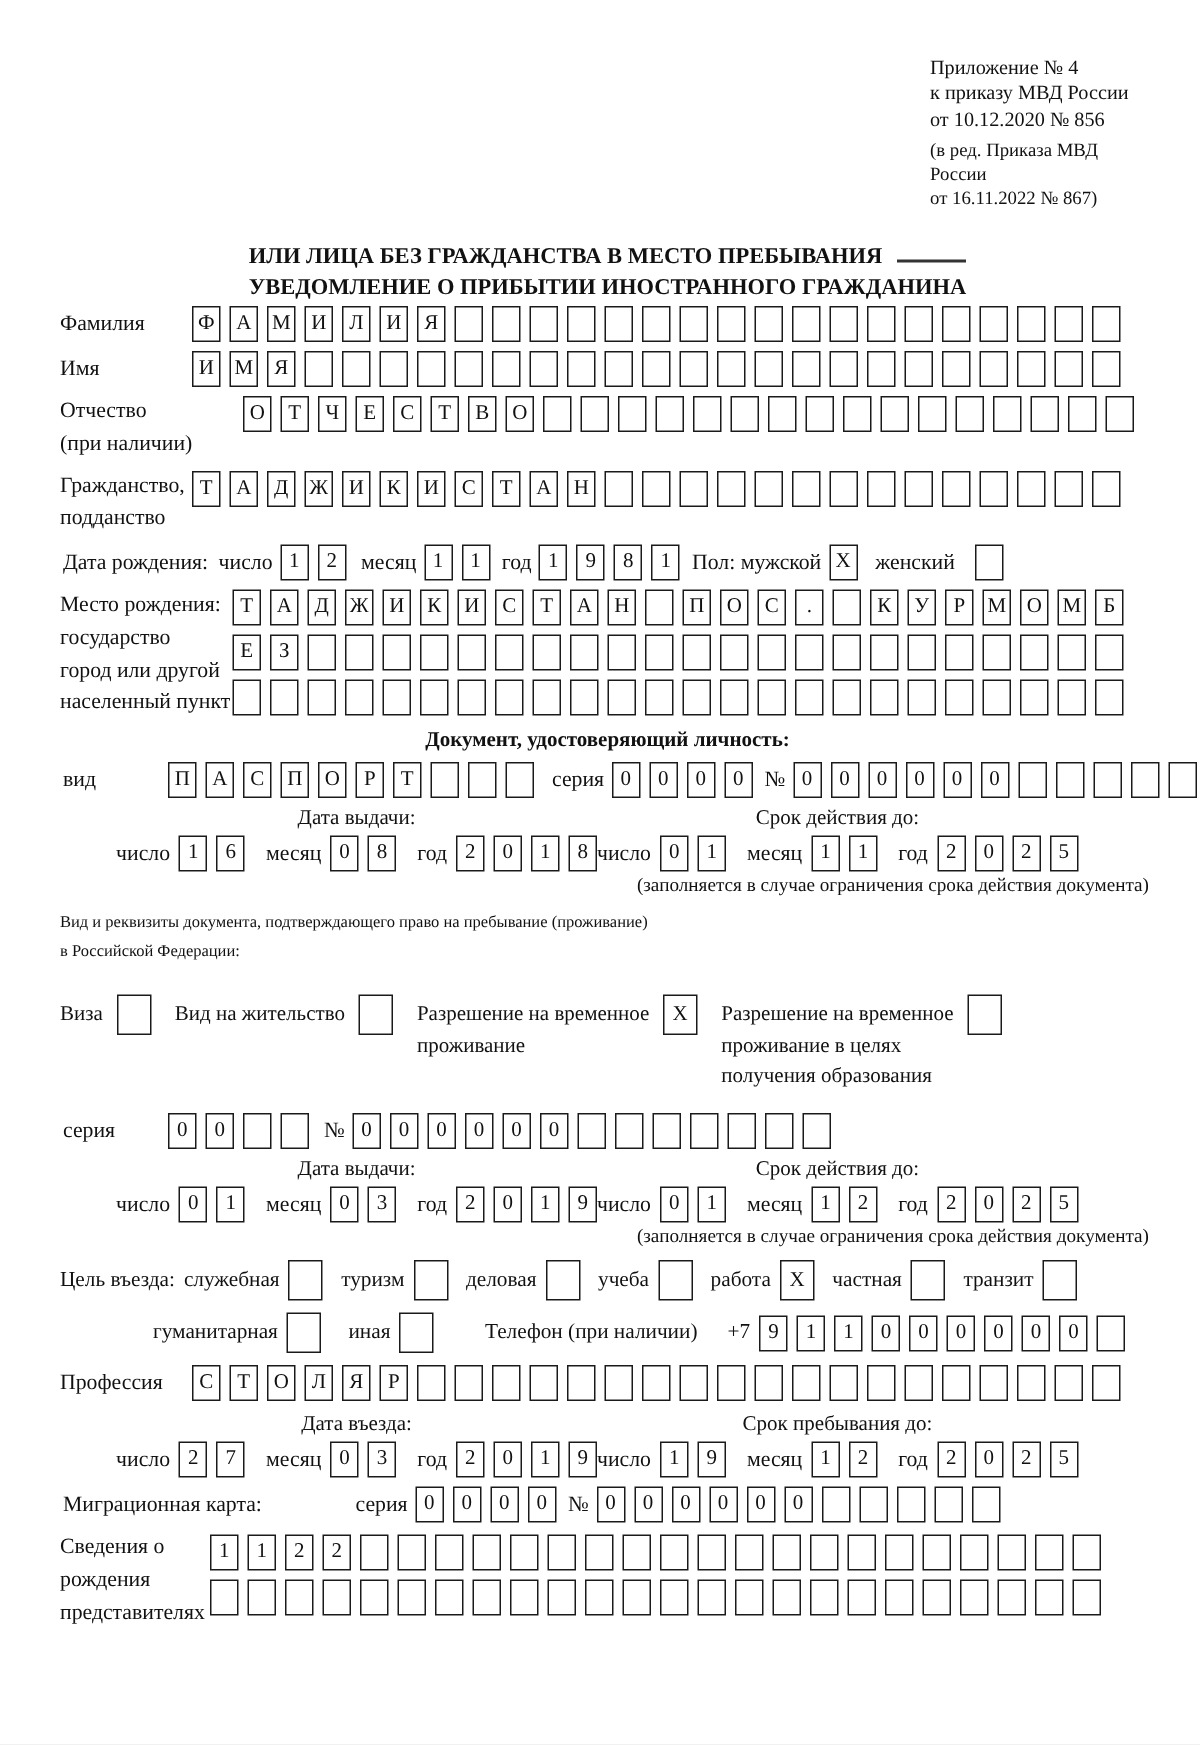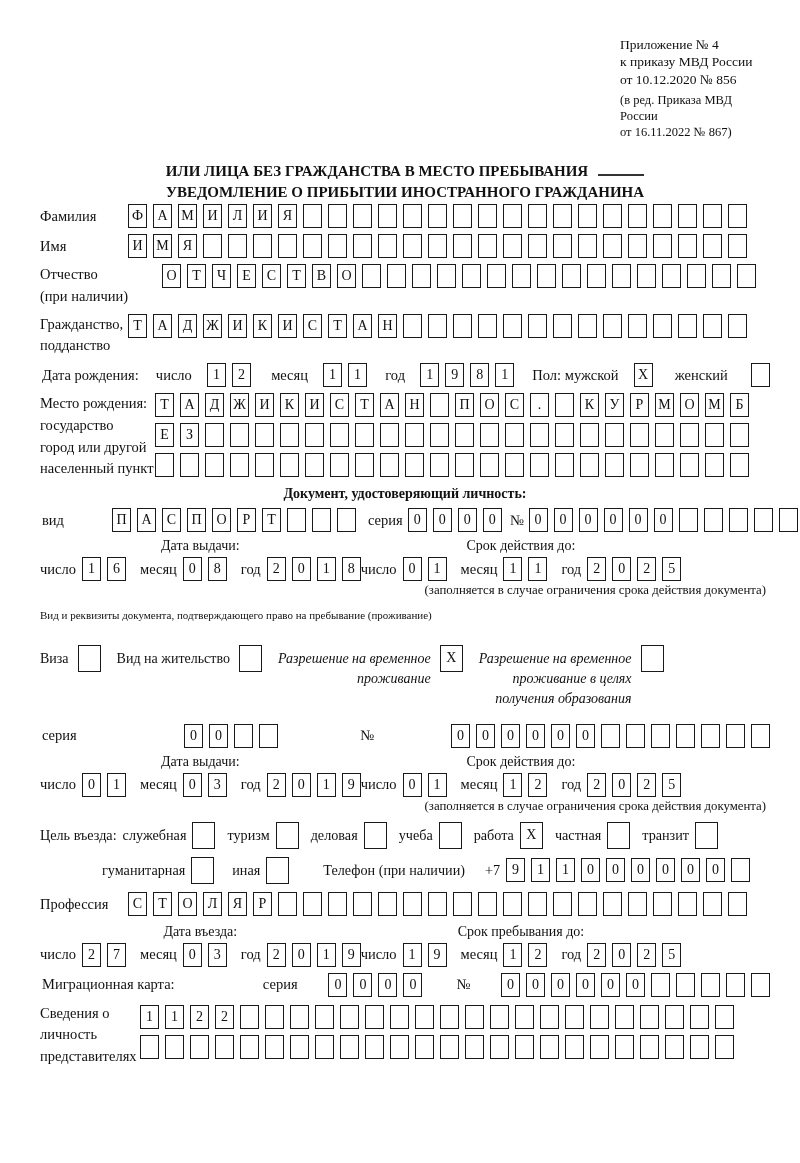--- a/index.html
+++ b/index.html
@@ -27,38 +27,38 @@
 
   .cells{display:inline-flex;gap:6px;flex:none;}
   .cell{
     width:19px;height:24px;box-sizing:border-box;border:1.6px solid #1a1a1a;
     display:inline-flex;align-items:center;justify-content:center;
     font-size:14px;background:#fff;flex:none;
   }
   .cells.lg .cell{width:23px;height:27px;}
   .stack{display:flex;flex-direction:column;gap:6px;}
 
-  .inline{display:flex;align-items:center;flex-wrap:nowrap;justify-content:space-between;}
+  .inline{display:flex;align-items:center;flex-wrap:nowrap;}
   .inline .t{font-size:14.5px;margin:0 5px 0 2px;white-space:nowrap;}
 
   .center-bold{text-align:center;font-weight:bold;font-size:14px;margin:4px 0 6px 0;}
 
-  .dates{display:flex;justify-content:flex-start;padding-right:14px;margin-bottom:2px;}
+  .dates{display:flex;justify-content:center;padding-right:14px;margin-bottom:2px;}
   .date-group{display:flex;flex-direction:column;}
   .date-header{text-align:center;font-size:14px;margin-bottom:3px;}
   .dl{display:flex;align-items:center;}
   .dl .t{font-size:14.5px;margin:0 6px 0 0;white-space:nowrap;}
   .dl .seg{margin-right:14px;display:flex;align-items:center;}
   .footnote{text-align:right;font-size:12.8px;margin:2px 0 8px 0;padding-right:4px;}
 
   .intro{font-size:11px;line-height:1.7;margin-bottom:20px;}
   .opts{display:flex;align-items:flex-start;margin-bottom:14px;}
   .opt{display:flex;align-items:flex-start;margin-right:16px;}
   .opt .opt-label{font-size:14px;line-height:1.45;white-space:nowrap;padding-top:4px;}
-  .opt .opt-label.ctr{text-align:right;font-style:italic;}
+  .opt .opt-label.ctr{text-align:left;}
   .opt .cells{margin-left:9px;margin-top:0;}
 
   .purpose{display:flex;align-items:center;margin-bottom:8px;}
   .purpose .t{font-size:14.2px;margin:0 6px 0 0;white-space:nowrap;}
   .purpose .cells{margin-right:12px;}
   .indent60{margin-left:62px;}
 </style>
 </head>
 <body>
 
@@ -410,20 +410,21 @@
             <span class="cell">2</span>
             <span class="cell">5</span>
           </span>
       </div>
     </div>
   </div>
   <div class="footnote">(заполняется в случае ограничения срока действия документа)</div>
 
   <div class="intro">
     <div>Вид и реквизиты документа, подтверждающего право на пребывание (проживание)</div>
+    <div>в Российской Федерации:</div>
   </div>
 
   <div class="opts">
     <div class="opt">
       <span class="opt-label">Виза</span>
       <span class="cells lg">
           <span class="cell"></span>
         </span>
     </div>
     <div class="opt">
@@ -683,21 +684,21 @@
         <span class="cell"></span>
         <span class="cell"></span>
         <span class="cell"></span>
         <span class="cell"></span>
       </span>
   </div>
 
   <div class="row" style="margin-top:6px;">
     <div class="lblcol w100">
       <div>Сведения о</div>
-      <div>личность</div>
+      <div>рождения</div>
       <div>представителях</div>
 
     </div>
     <div class="stack" style="padding-top:2px;">
       <div class="cells">
           <span class="cell">1</span>
           <span class="cell">1</span>
           <span class="cell">2</span>
           <span class="cell">2</span>
           <span class="cell"></span>

